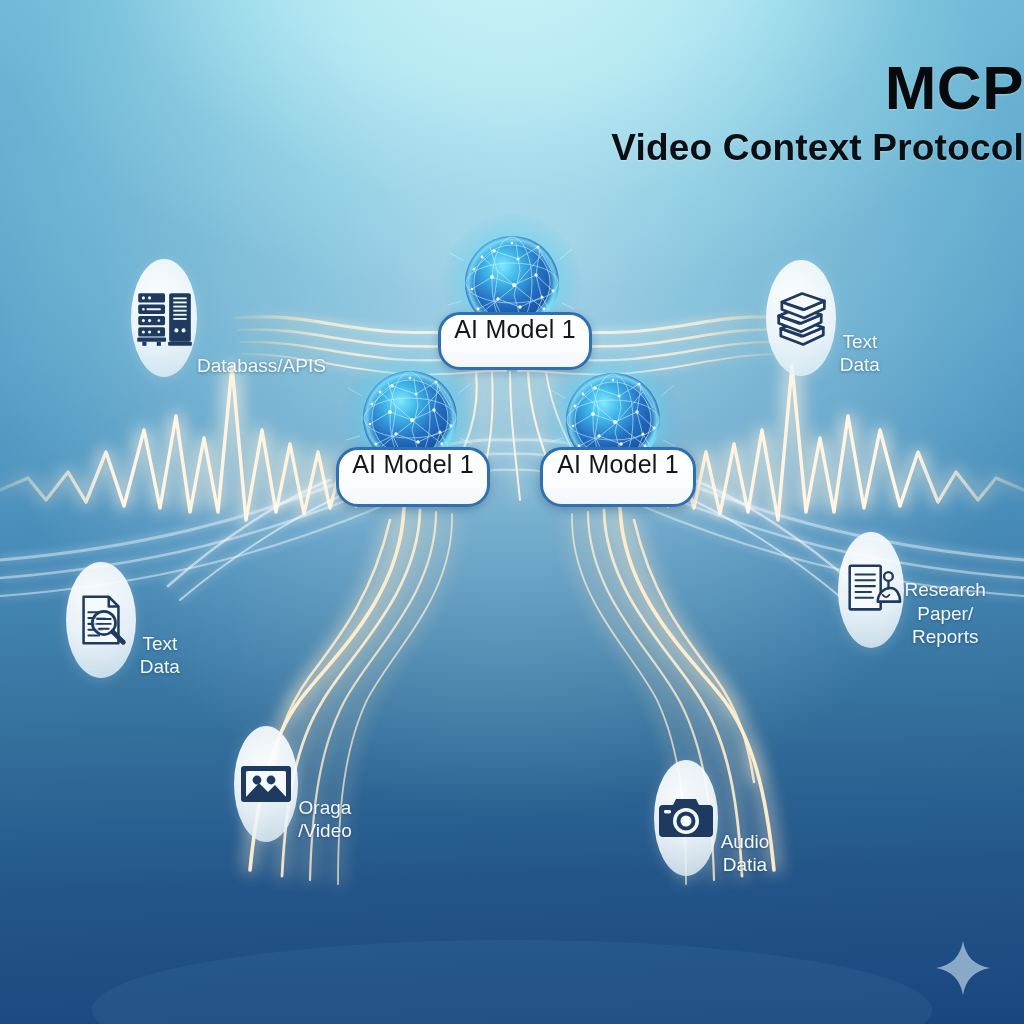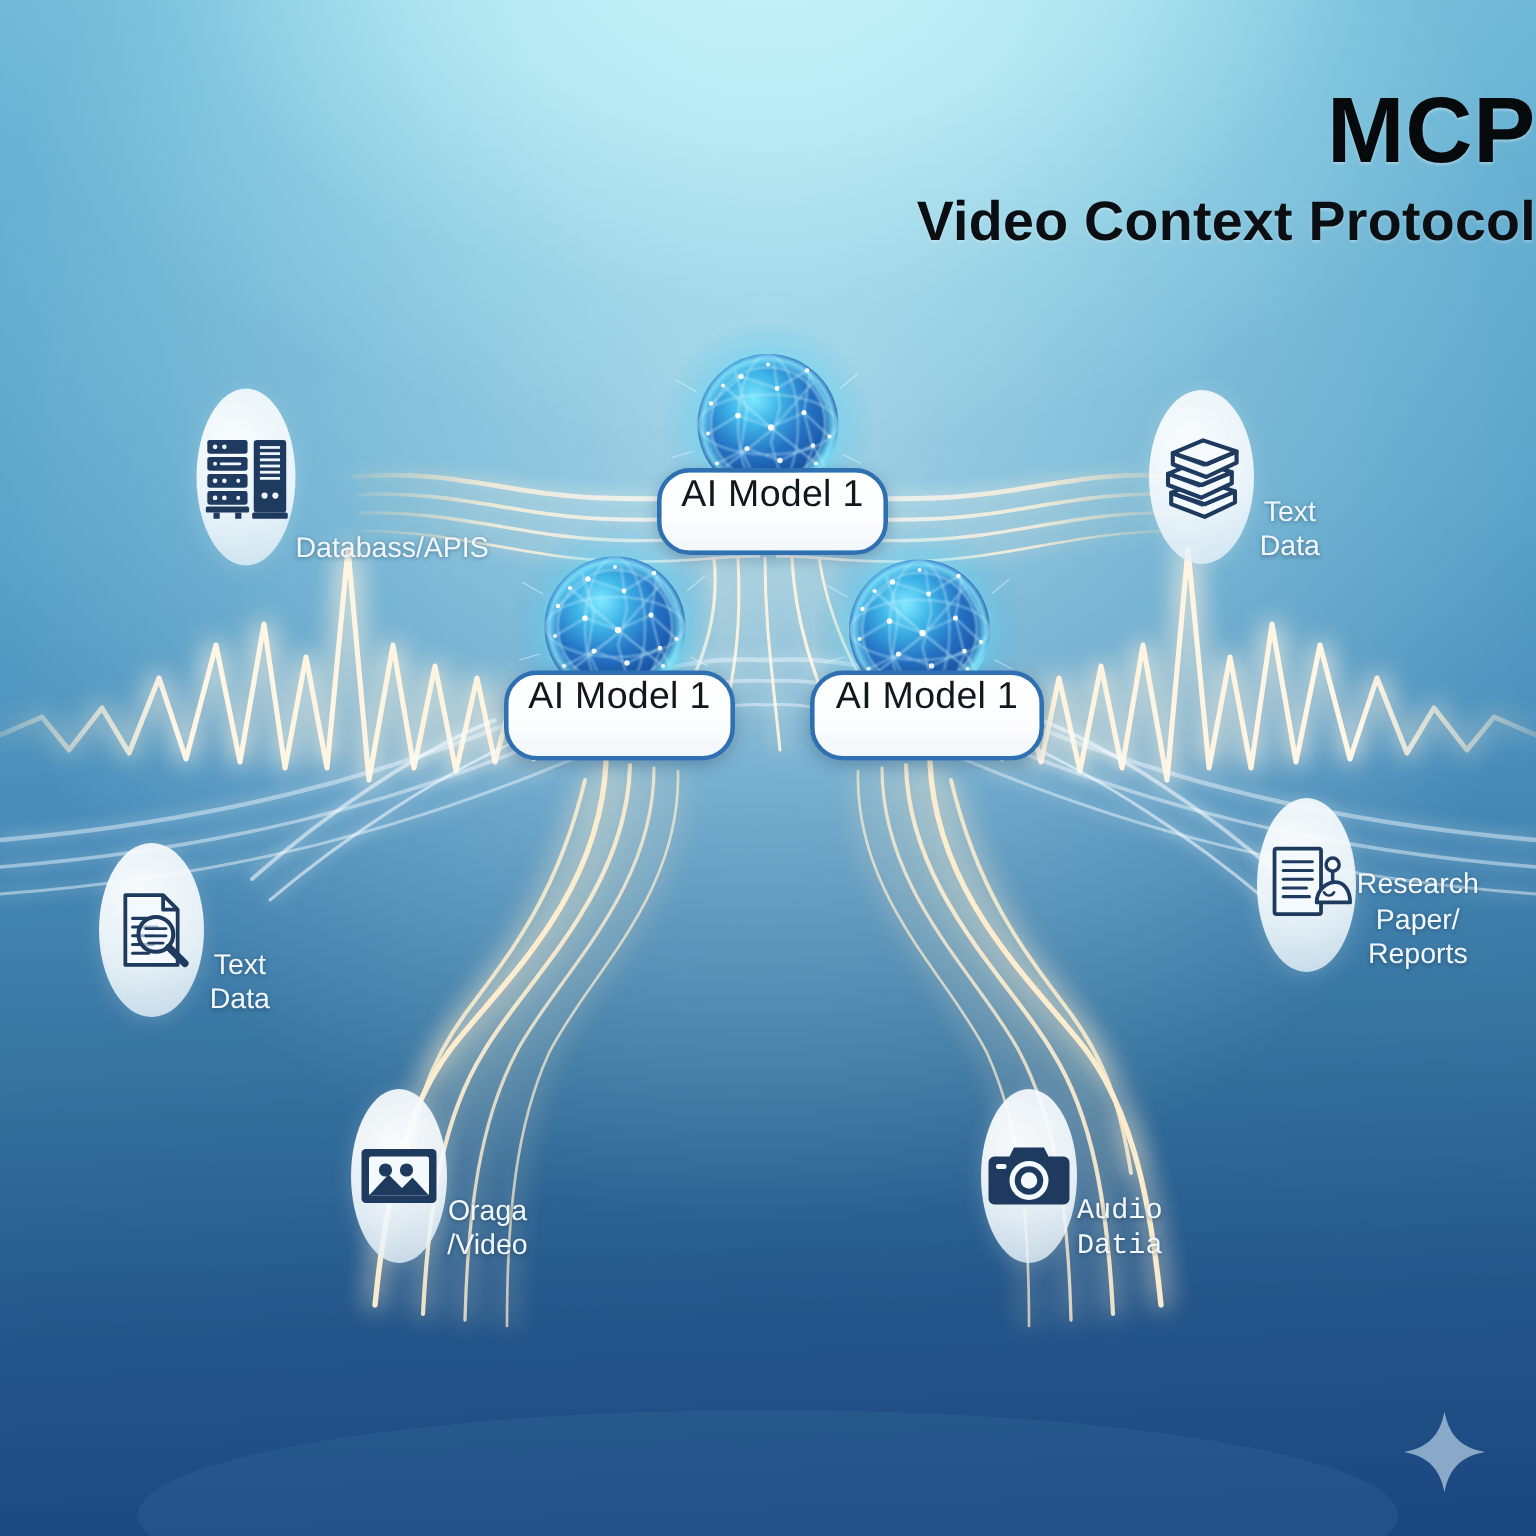--- a/index.html
+++ b/index.html
@@ -400,21 +400,21 @@
         <rect x="7" y="14" width="50" height="36" rx="3" fill="#1e3a5f"></rect>
         <rect x="12" y="19" width="40" height="26" rx="1.5" fill="#f4fafd"></rect>
         <circle cx="23" cy="28" r="4.4" fill="#1e3a5f"></circle>
         <circle cx="37" cy="28" r="4.4" fill="#1e3a5f"></circle>
         <path d="M12 45 L25 31 L34 40 L41 33 L52 45 Z" fill="#1e3a5f"></path>
       </svg>
     </div>
     <div class="node-label">Oraga /Video</div>
   </div>
 
-  <div class="node" style="left:654px; top:726px; width:118px;font-family:Liberation Mono, monospace;">
+  <div class="node" style="left:654px; top:760px; width:118px;">
     <div class="node-circle" style="width:116px;height:116px;">
       <svg class="icon-svg" width="64" height="64" viewBox="0 0 64 64">
         <path d="M22 13 H42 L45 19 H55 A4 4 0 0 1 59 23 V47 A4 4 0 0 1 55 51 H9 A4 4 0 0 1 5 47 V23 A4 4 0 0 1 9 19 H19 Z" fill="#1e3a5f"></path>
         <circle cx="32" cy="35" r="13" fill="#f4fafd"></circle>
         <circle cx="32" cy="35" r="9.5" fill="#1e3a5f"></circle>
         <circle cx="32" cy="35" r="5.5" fill="#f4fafd"></circle>
         <rect x="10" y="24" width="7" height="3.4" rx="1.4" fill="#f4fafd"></rect>
       </svg>
     </div>
     <div class="node-label">Audio Datia</div>

